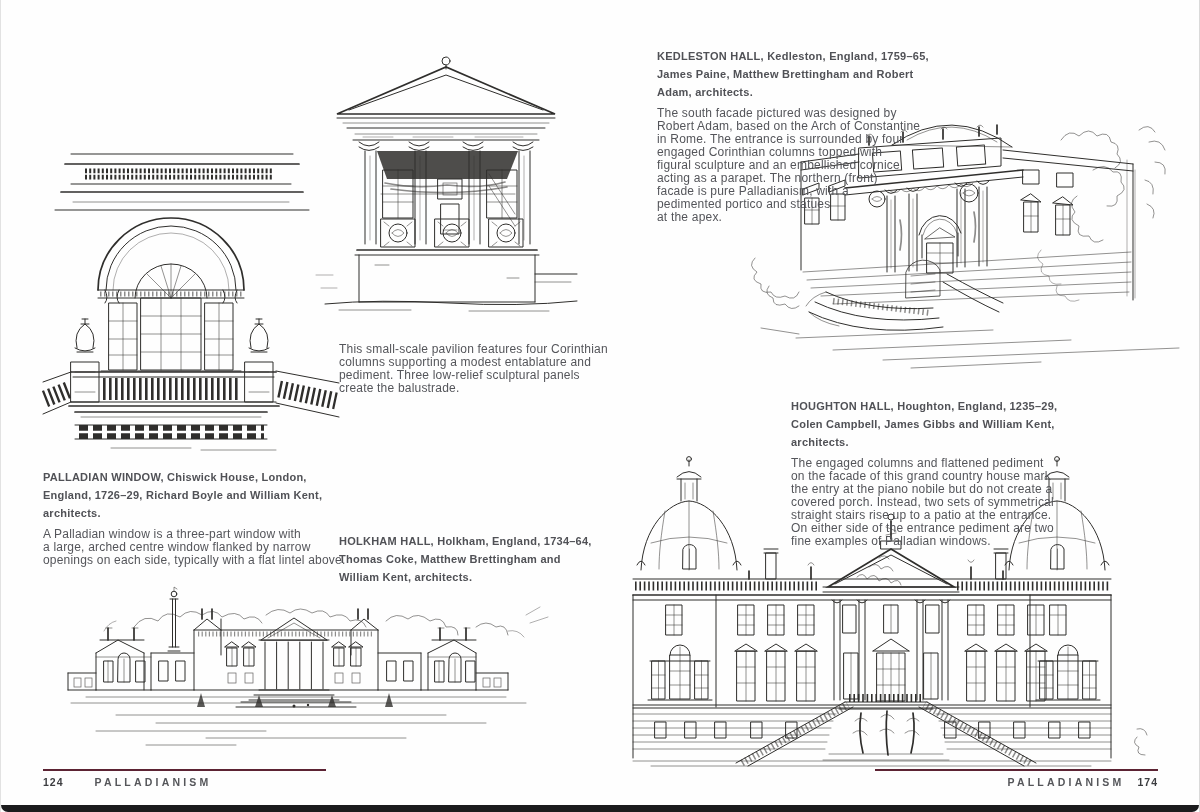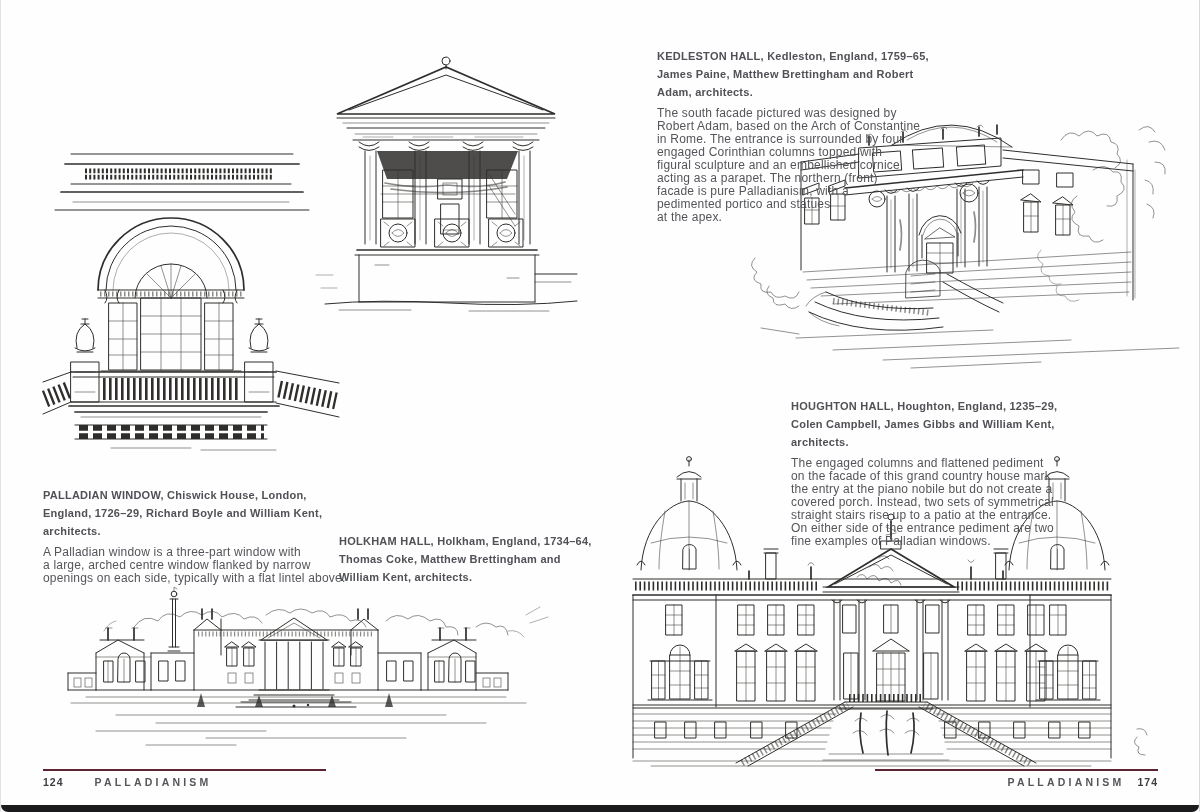--- a/index.html
+++ b/index.html
@@ -455,30 +455,34 @@
         <path class="s2" d="M240,258 q-3,20 2,40 M266,256 q-2,22 1,44 M292,258 q3,20 -2,40"></path>
         <path class="thin" d="M234,266 q6,-6 12,0 m-14,12 q8,-6 14,2 M260,262 q7,-6 13,2 m-14,12 q8,-5 14,2 M286,266 q6,-6 12,0 m-14,12 q8,-6 14,2"></path>
       </g>
       <g>
         <path class="thin" d="M12,306 H490 M30,311 H470"></path>
         <path class="thin" d="M516,282 q-6,6 2,10 q-4,8 6,8 m-8,-26 q8,-2 10,6"></path>
       </g>
     </svg>
   </div>
 
-  <div class="caption" style="left:42px; top:486px;">
+  <div class="caption" style="left:42px; top:468px;">
     <h3>PALLADIAN WINDOW, Chiswick House, London,
 England, 1726–29, Richard Boyle and William Kent,
 architects.</h3>
     <p>A Palladian window is a three-part window with
 a large, arched centre window flanked by narrow
 openings on each side, typically with a flat lintel above.</p>
   </div>
 
   <div class="caption" style="left:338px; top:337px;">
+    <p>This small-scale pavilion features four Corinthian
+columns supporting a modest entablature and
+pediment. Three low-relief sculptural panels
+create the balustrade.</p>
   </div>
 
   <div class="caption" style="left:656px; top:47px;">
     <h3>KEDLESTON HALL, Kedleston, England, 1759–65,
 James Paine, Matthew Brettingham and Robert
 Adam, architects.</h3>
     <p>The south facade pictured was designed by
 Robert Adam, based on the Arch of Constantine
 in Rome. The entrance is surrounded by four
 engaged Corinthian columns topped with

